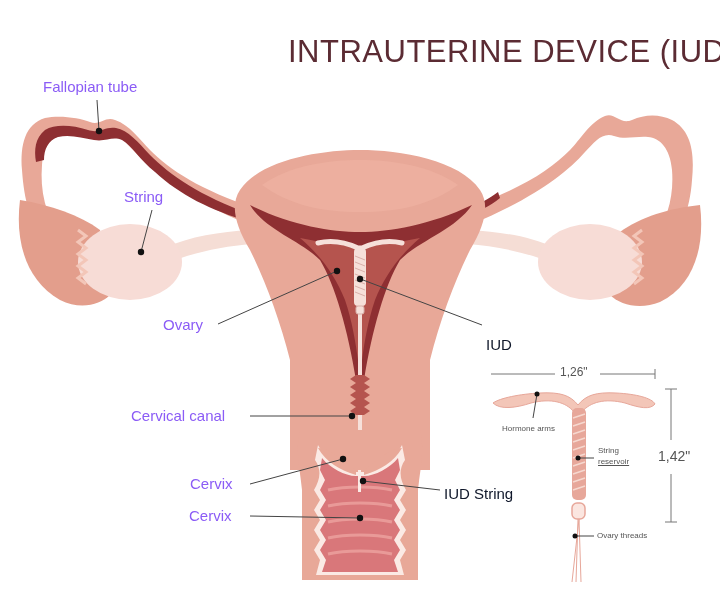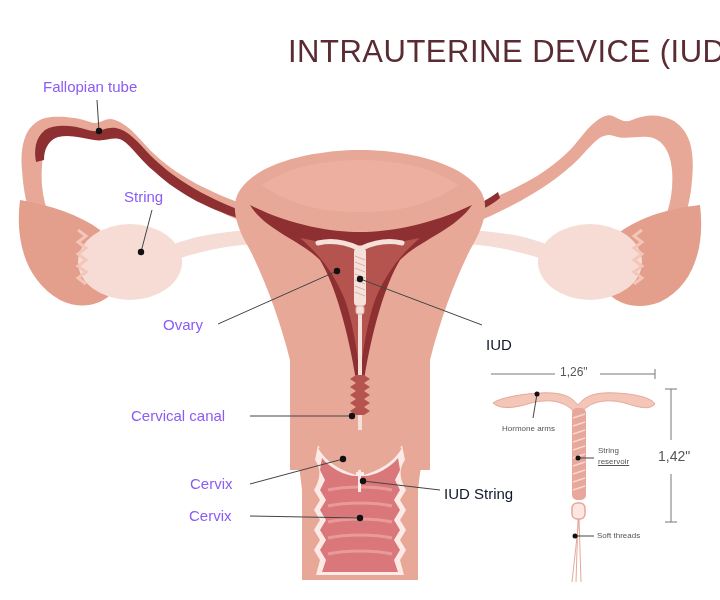--- a/index.html
+++ b/index.html
@@ -153,14 +153,14 @@
   <div class="label" style="left:131px; top:407px;text-align:center;">Cervical canal</div>
   <div class="label" style="left:190px; top:475px;">Cervix</div>
   <div class="label accent" style="left:444px; top:467px;">IUD String</div>
   <div class="label" style="left:189px; top:507px;">Cervix</div>
 
   <div class="dim" style="left:560px; top:365px; font-size:12px;">1,26"</div>
   <div class="dim" style="left:658px; top:448px;">1,42"</div>
   <div class="small" style="left:502px; top:424px;">Hormone arms</div>
   <div class="small" style="left:598px; top:446px;">String</div>
   <div class="small" style="left:598px; top:457px;text-decoration:underline;">reservoir</div>
-  <div class="small" style="left:597px; top:531px;">Soft threads</div>
+  <div class="small" style="left:597px; top:531px;">Ovary threads</div>
 </div>
 
 </body></html>

